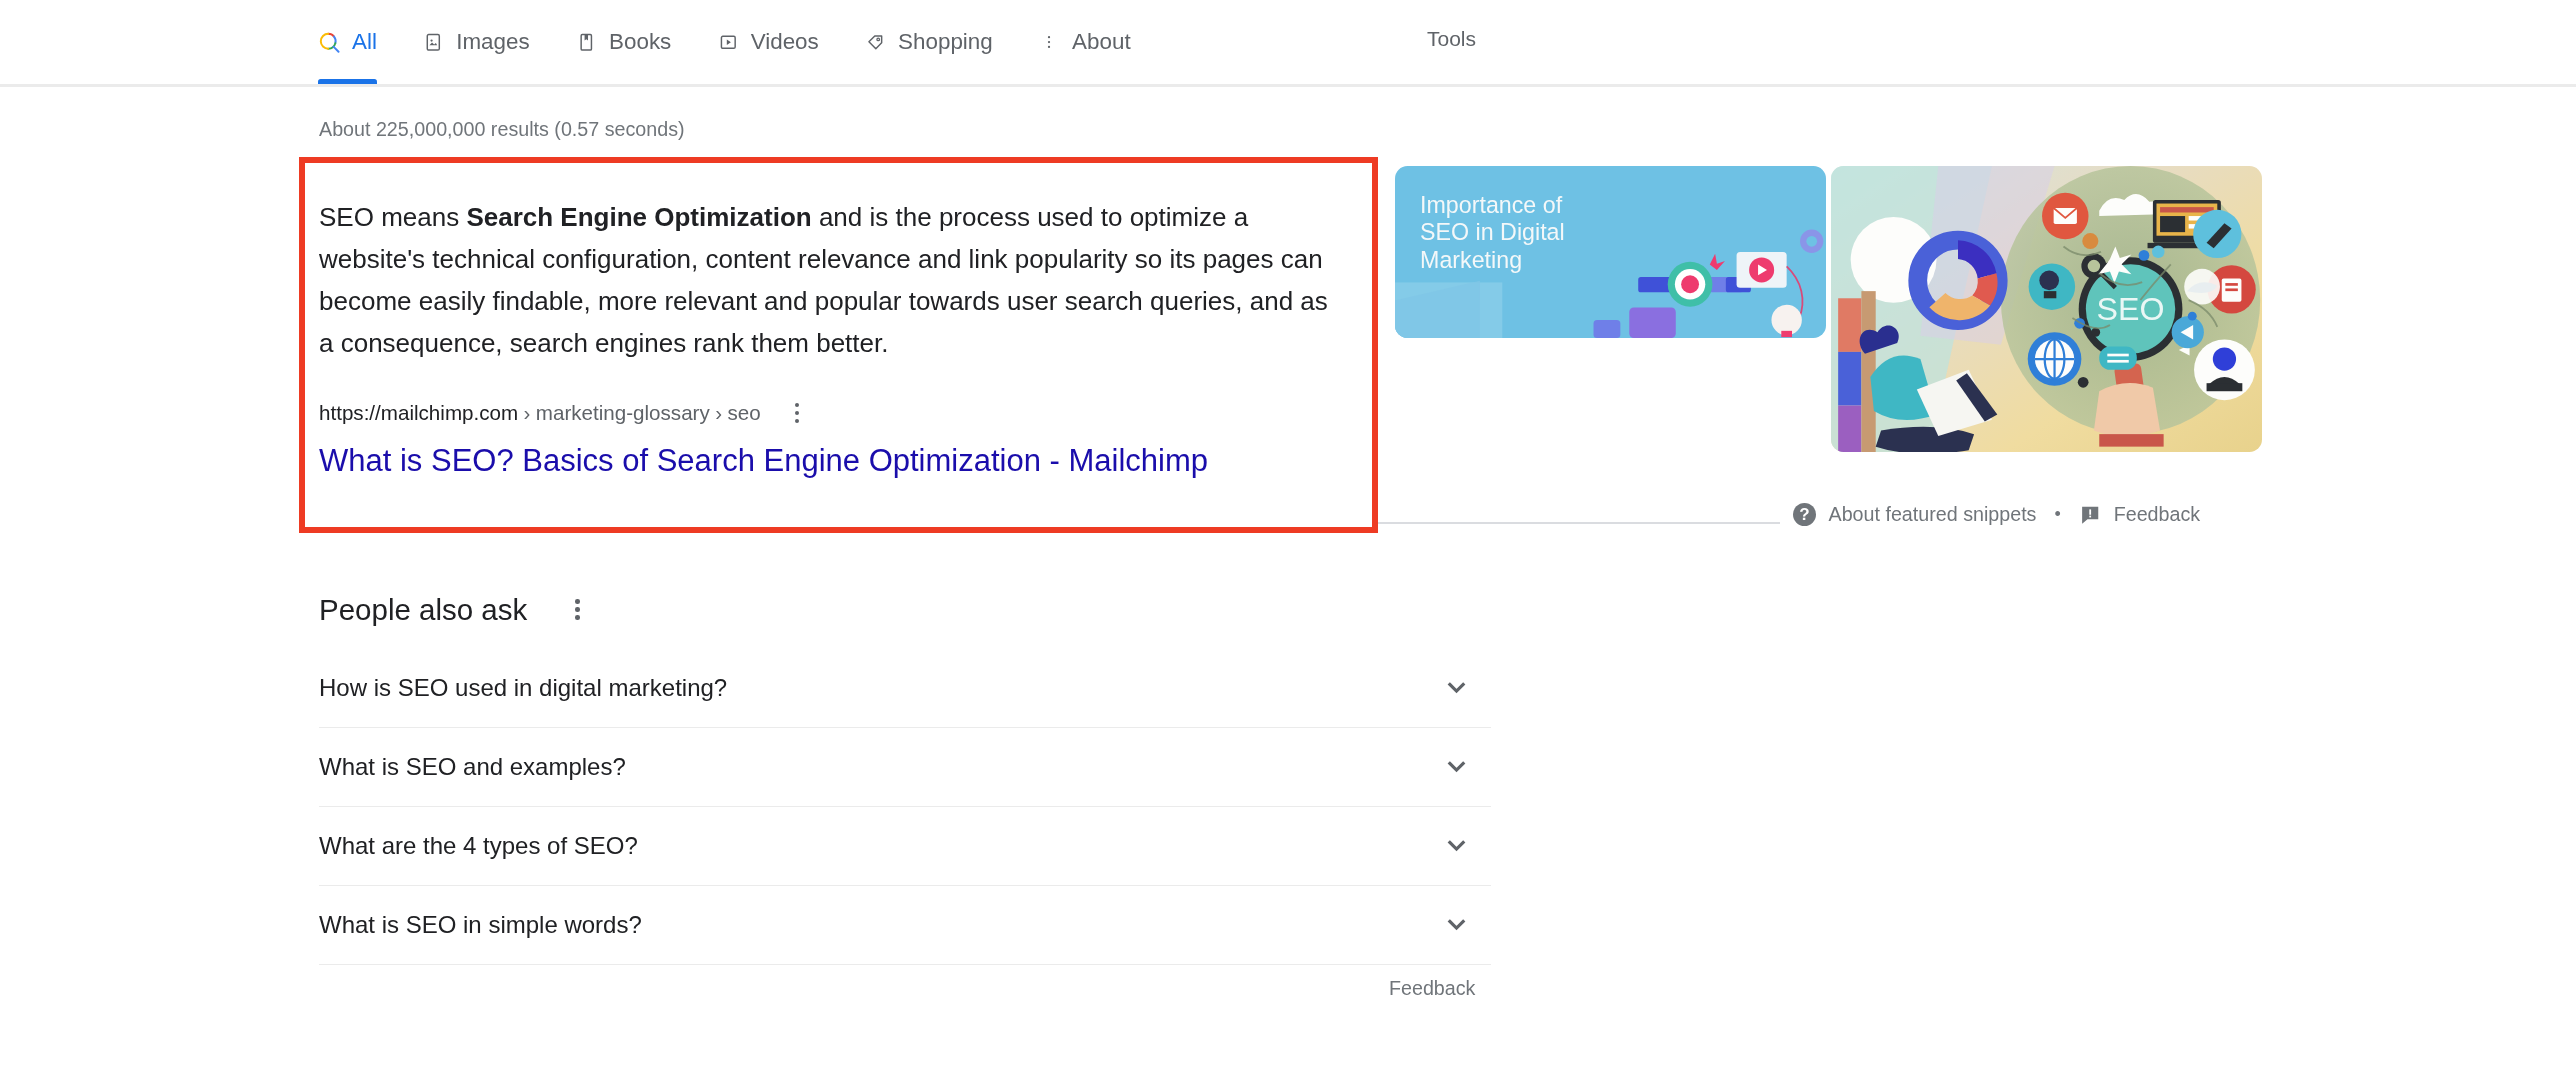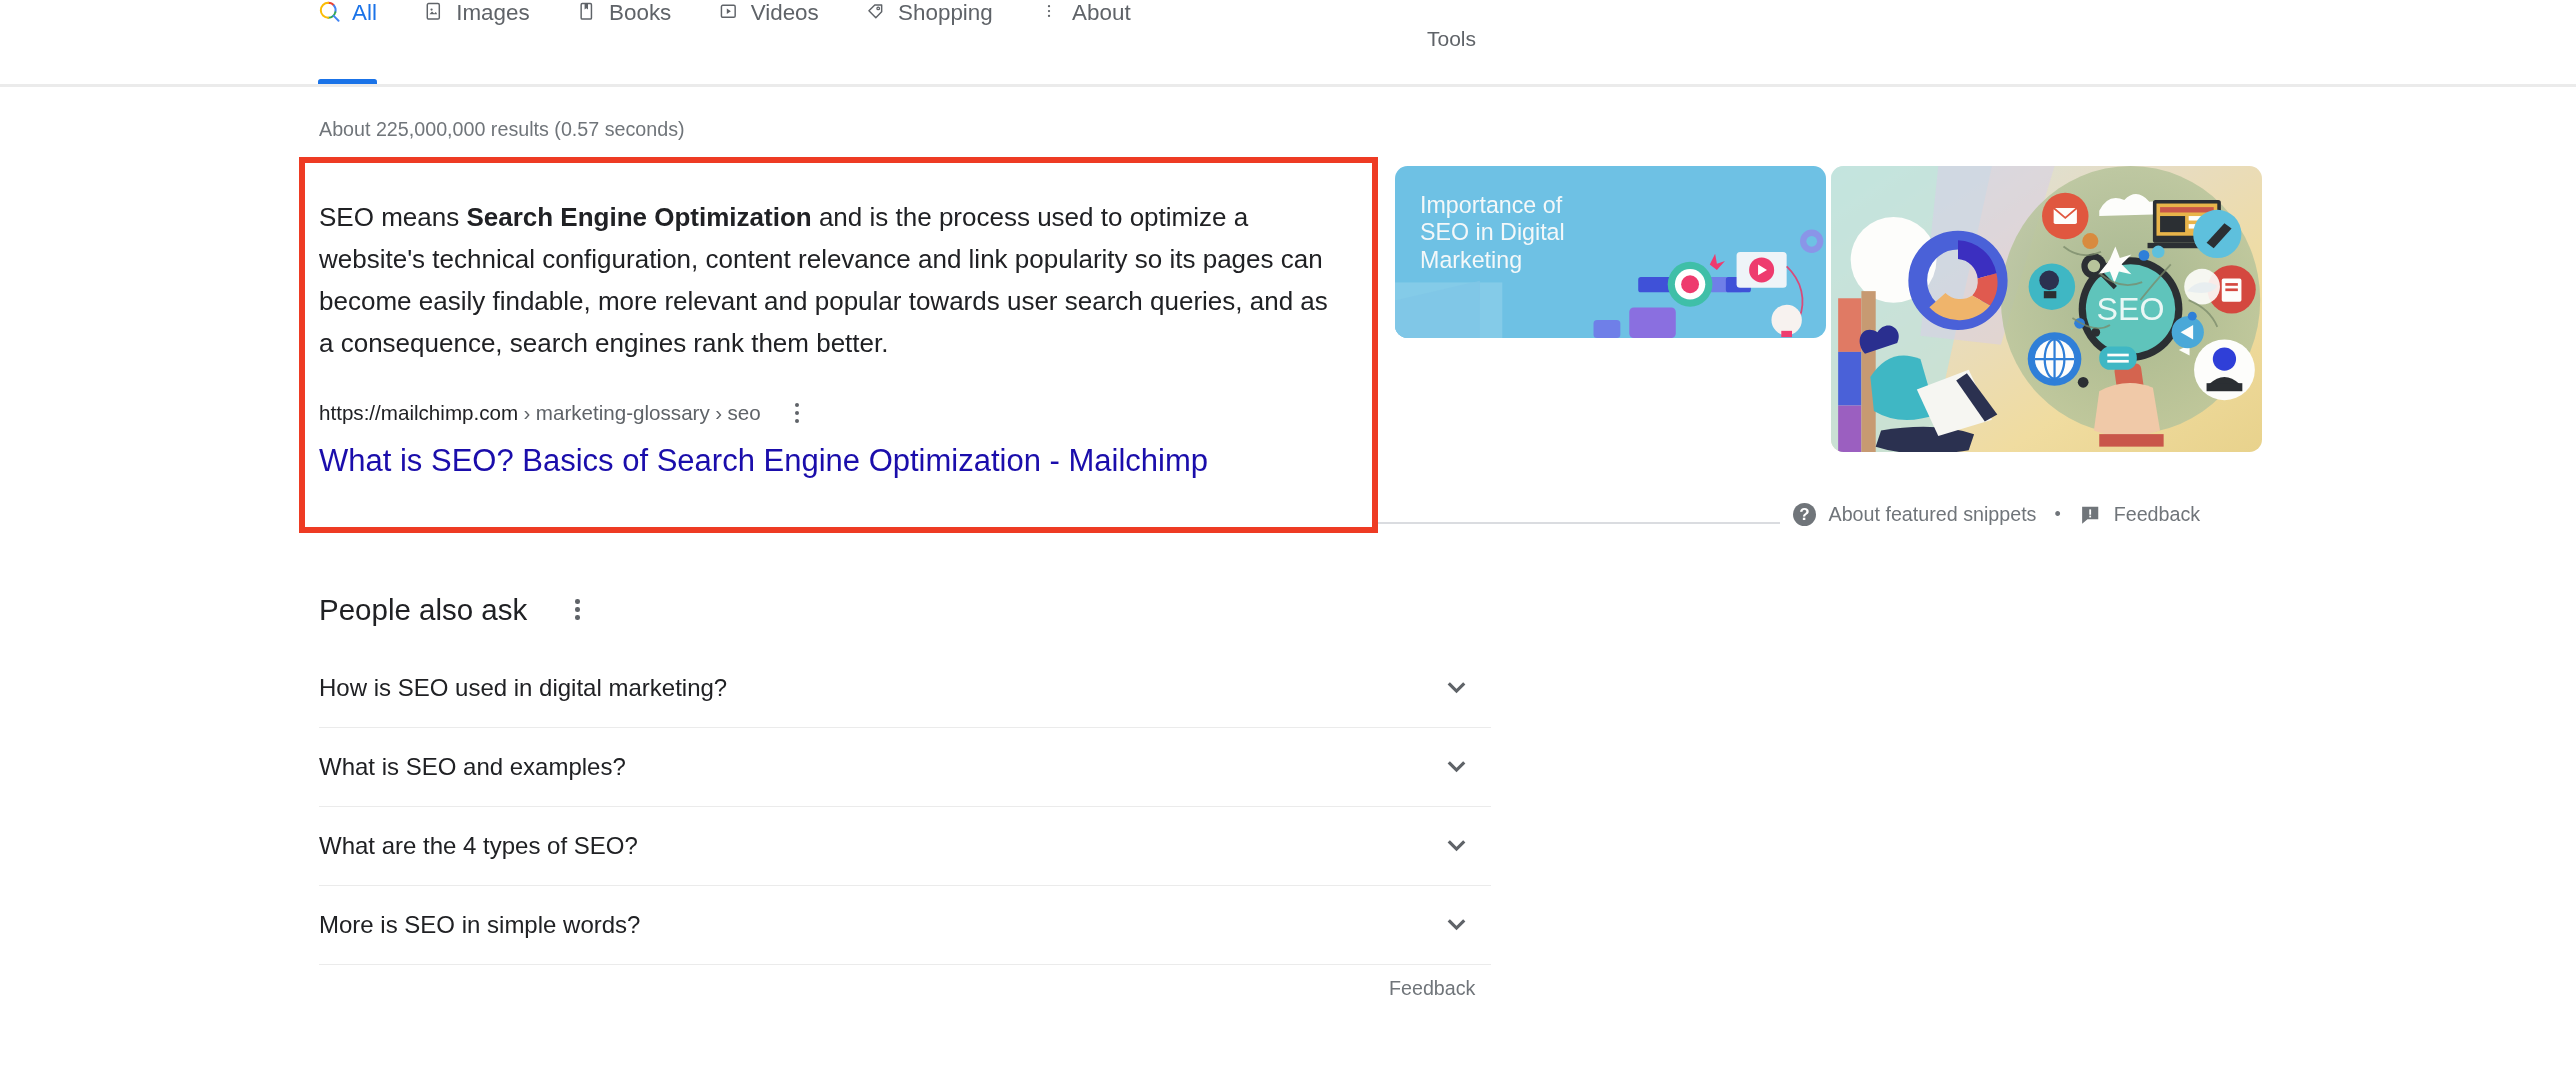--- a/index.html
+++ b/index.html
@@ -28,21 +28,21 @@
     align-items: flex-start;
   }
   .nav-tabs {
     display: flex;
     align-items: center;
     height: 84px;
     gap: 0px;
   }
   .nav-tab {
     display: flex;
-    align-items: flex-start;
+    align-items: center;
     gap: 11.6px;
     height: 84px;
     padding: 0 22.4px 0 0;
     margin-right: 23px;
     font-size: 22.4px;
     color: #5f6368;
     cursor: pointer;
     position: relative;
     white-space: nowrap;
   }
@@ -544,21 +544,21 @@
     <div class="paa-item">
       <span class="paa-item-label">What are the 4 types of SEO?</span>
       <span class="chev">
         <svg viewBox="0 0 24 24" width="29" height="29">
           <path d="M6.5 9.5 L12 15 L17.5 9.5" fill="none" stroke="#5f6368" stroke-width="2.6" stroke-linecap="square"></path>
         </svg>
       </span>
     </div>
 
     <div class="paa-item">
-      <span class="paa-item-label">More is SEO in simple words?</span>
+      <span class="paa-item-label">What is SEO in simple words?</span>
       <span class="chev">
         <svg viewBox="0 0 24 24" width="29" height="29">
           <path d="M6.5 9.5 L12 15 L17.5 9.5" fill="none" stroke="#5f6368" stroke-width="2.6" stroke-linecap="square"></path>
         </svg>
       </span>
     </div>
 
     <div class="paa-bottom-border"></div>
   </div>
 </div>

